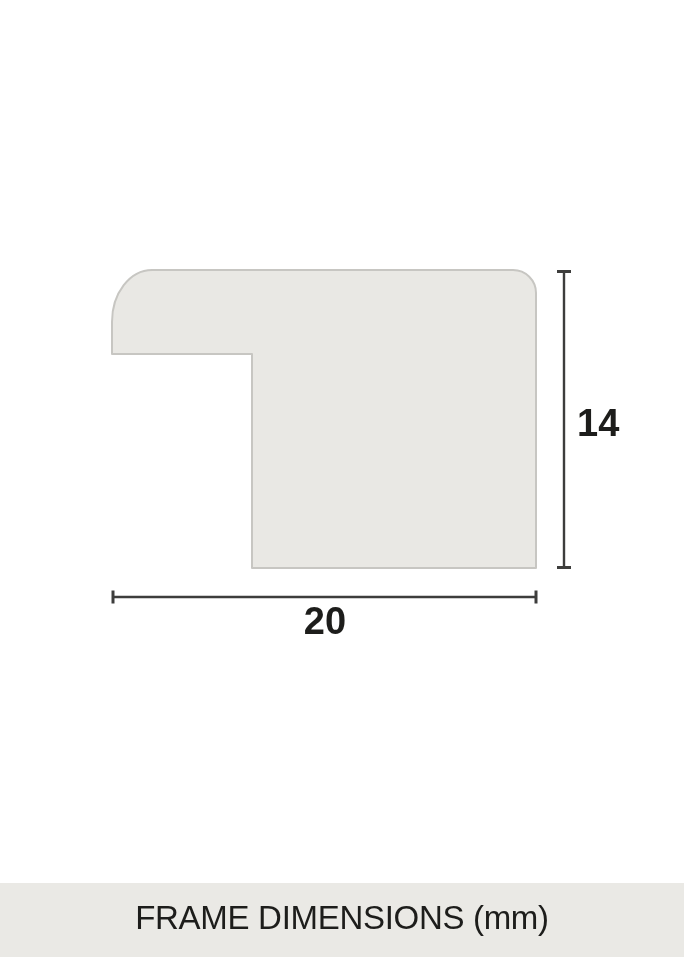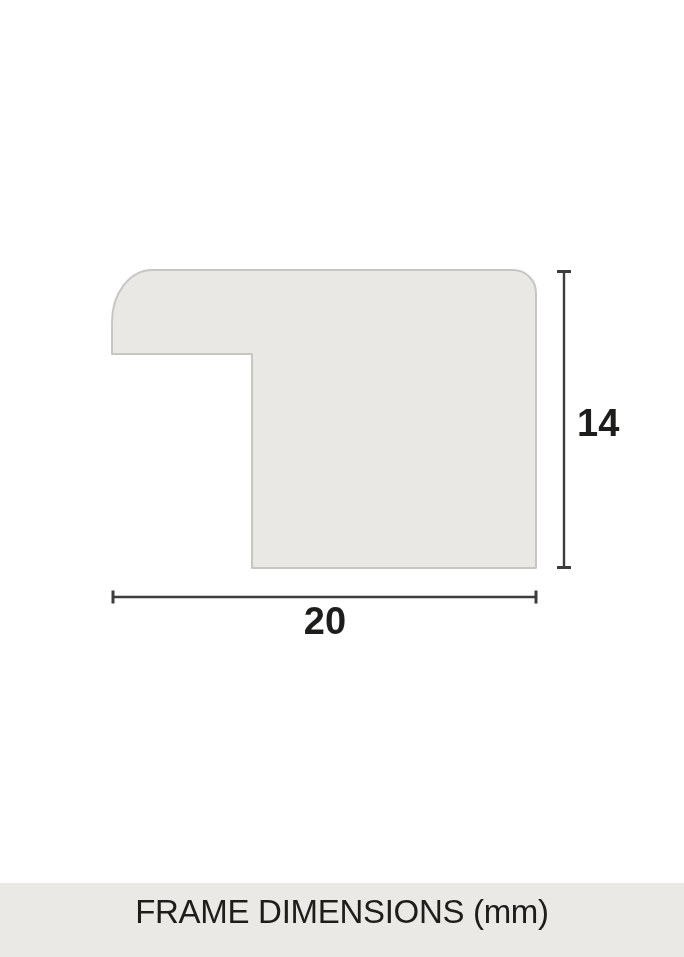--- a/index.html
+++ b/index.html
@@ -46,21 +46,21 @@
     left: 0;
     top: 883px;
     width: 684px;
     height: 74px;
     background: #eae9e5;
     display: flex;
     justify-content: center;
     align-items: flex-start;
   }
   .footer-caption {
-    margin-top: 10px;
+    margin-top: 16px;
     font-size: 33px;
     font-weight: 500;
     letter-spacing: -0.3px;
     color: #1d1d1b;
     white-space: nowrap;
   }
 </style>
 </head>
 <body>
 

